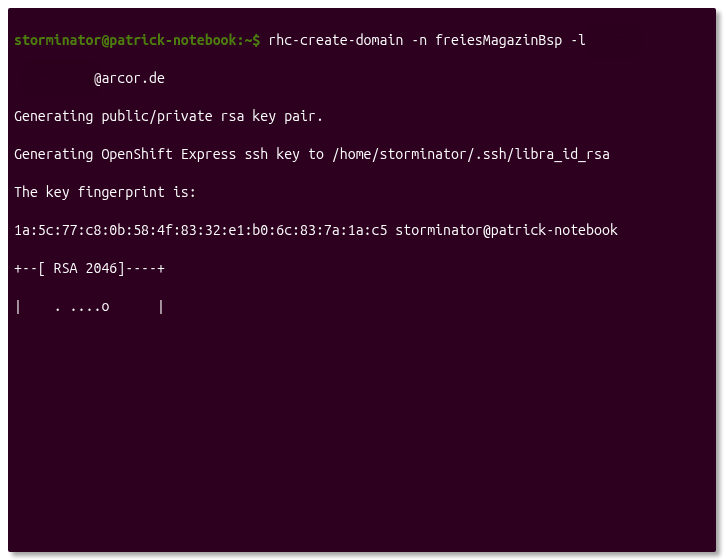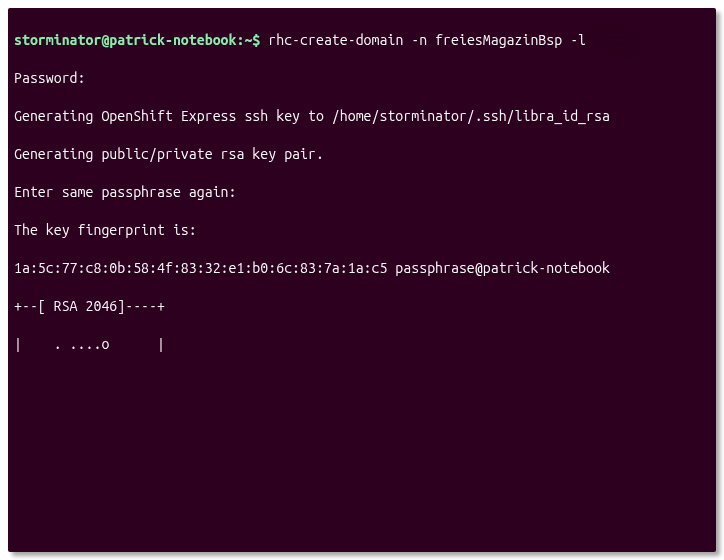--- a/index.html
+++ b/index.html
@@ -34,21 +34,21 @@
       background: #2c001e;
       color: #ffffff;
       font-size: 14.2px;
       line-height: 19px;
       padding: 4px 6px;
       white-space: pre;
       overflow: hidden;
       border-radius: 2px;
     }
     .prompt-user {
-      color: #86efac;
+      color: #4d7c0f;
       font-weight: bold;
     }
     .redacted {
       display: inline-block;
       background: #2c001e;
       color: #2c001e;
       filter: blur(3px);
       user-select: none;
     }
     .line {
@@ -56,26 +56,25 @@
       min-height: 19px;
     }
   </style>
 </head>
 <body>
 
 <div class="terminal-wrapper">
   <div class="terminal-shadow"></div>
   <div class="terminal">
 <span class="line"><span class="prompt-user">storminator@patrick-notebook</span><span class="prompt-user">:~$</span> <span>rhc-create-domain -n freiesMagazinBsp -l </span><span class="redacted">xxxxx</span></span>
-<span class="line">Password:</span>
+<span class="line"><span>  </span><span class="redacted">xxxxxxxx</span><span>@arcor.de</span></span>
+<span class="line">Generating public/private rsa key pair.</span>
 <span class="line">Generating OpenShift Express ssh key to /home/storminator/.ssh/libra_id_rsa</span>
-<span class="line">Generating public/private rsa key pair.</span>
-<span class="line">Enter same passphrase again:</span>
 <span class="line">The key fingerprint is:</span>
-<span class="line">1a:5c:77:c8:0b:58:4f:83:32:e1:b0:6c:83:7a:1a:c5 passphrase@patrick-notebook</span>
+<span class="line">1a:5c:77:c8:0b:58:4f:83:32:e1:b0:6c:83:7a:1a:c5 storminator@patrick-notebook</span>
 <span class="line">+--[ RSA 2046]----+</span>
 <span class="line">|    . ....o      |</span>
 
 
 
 
 
 
 
 

